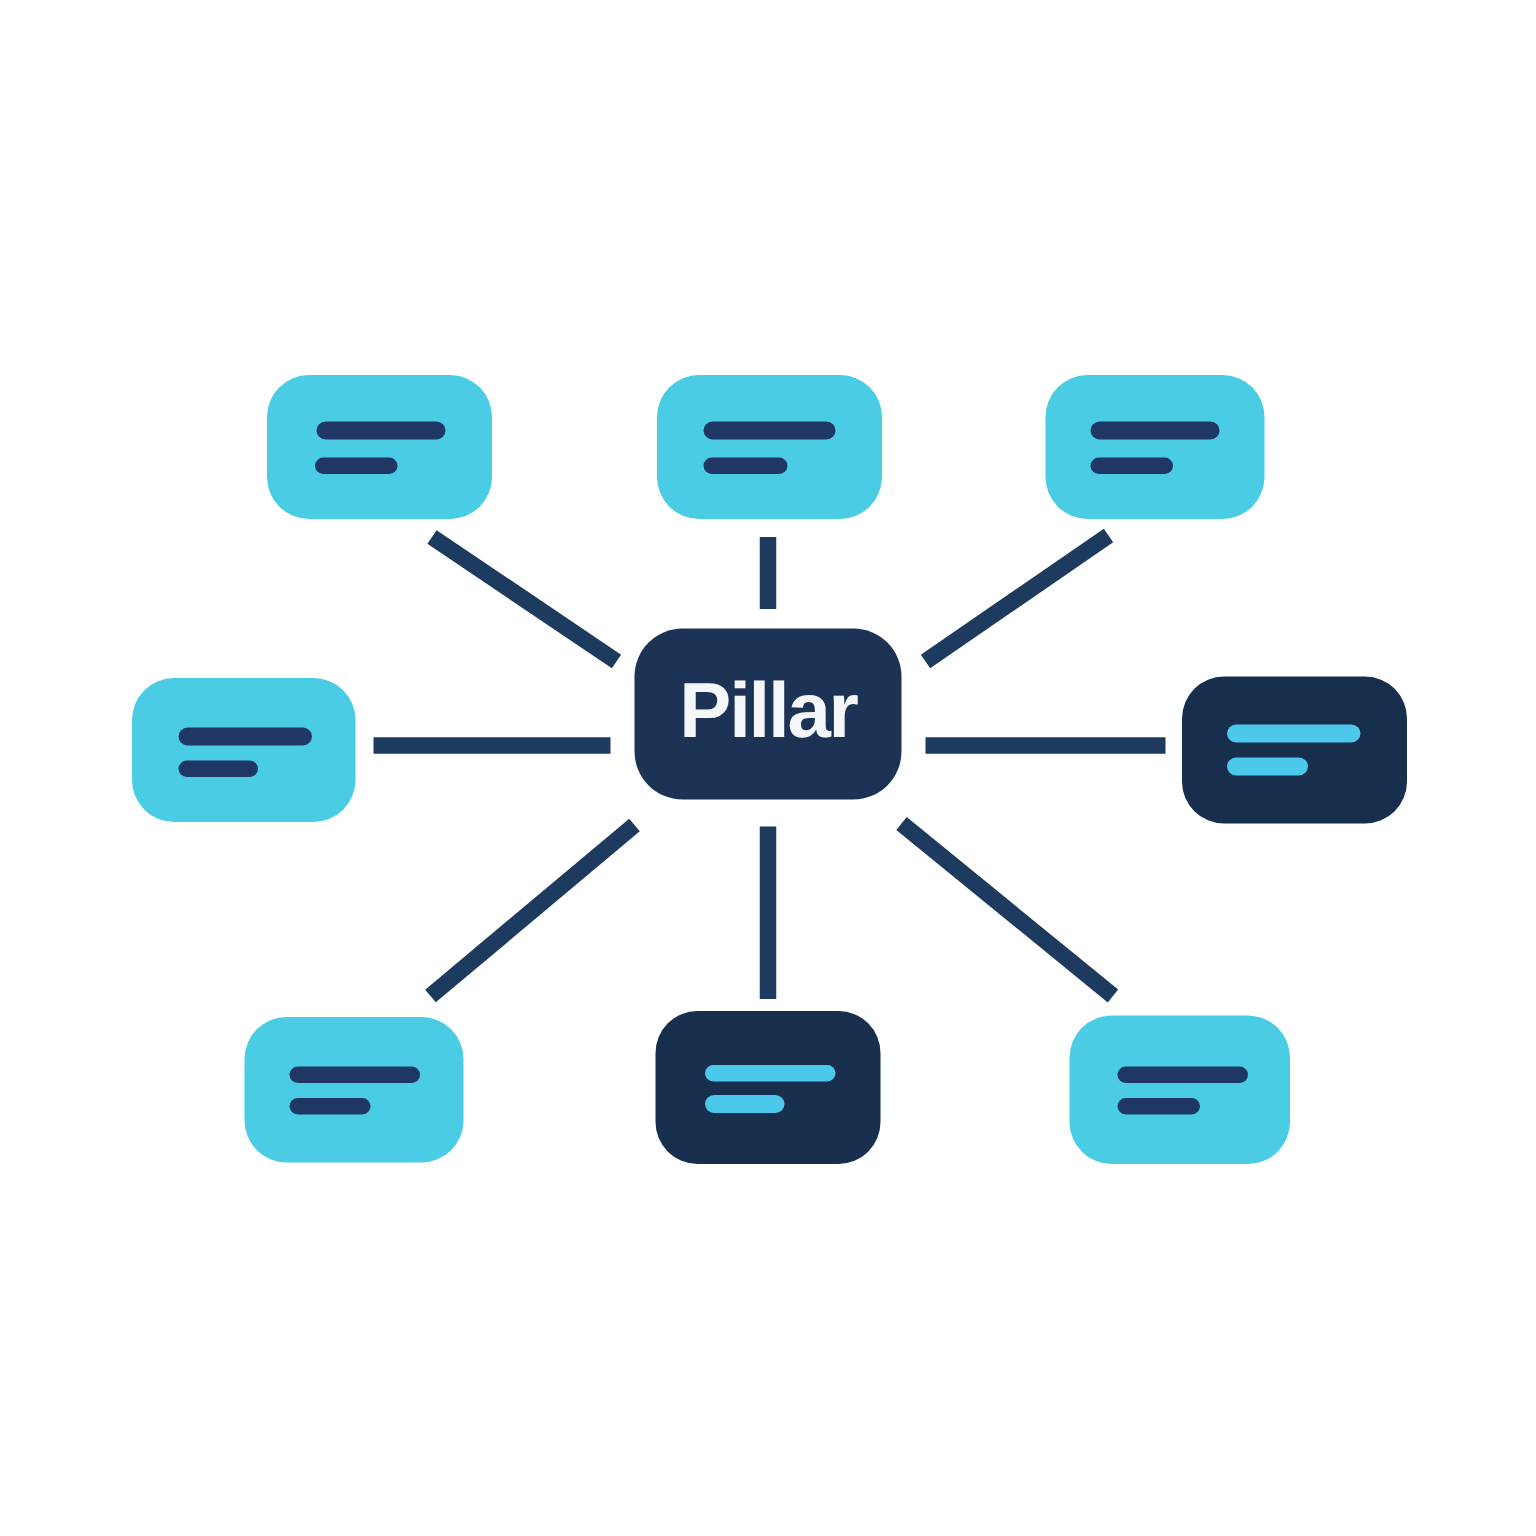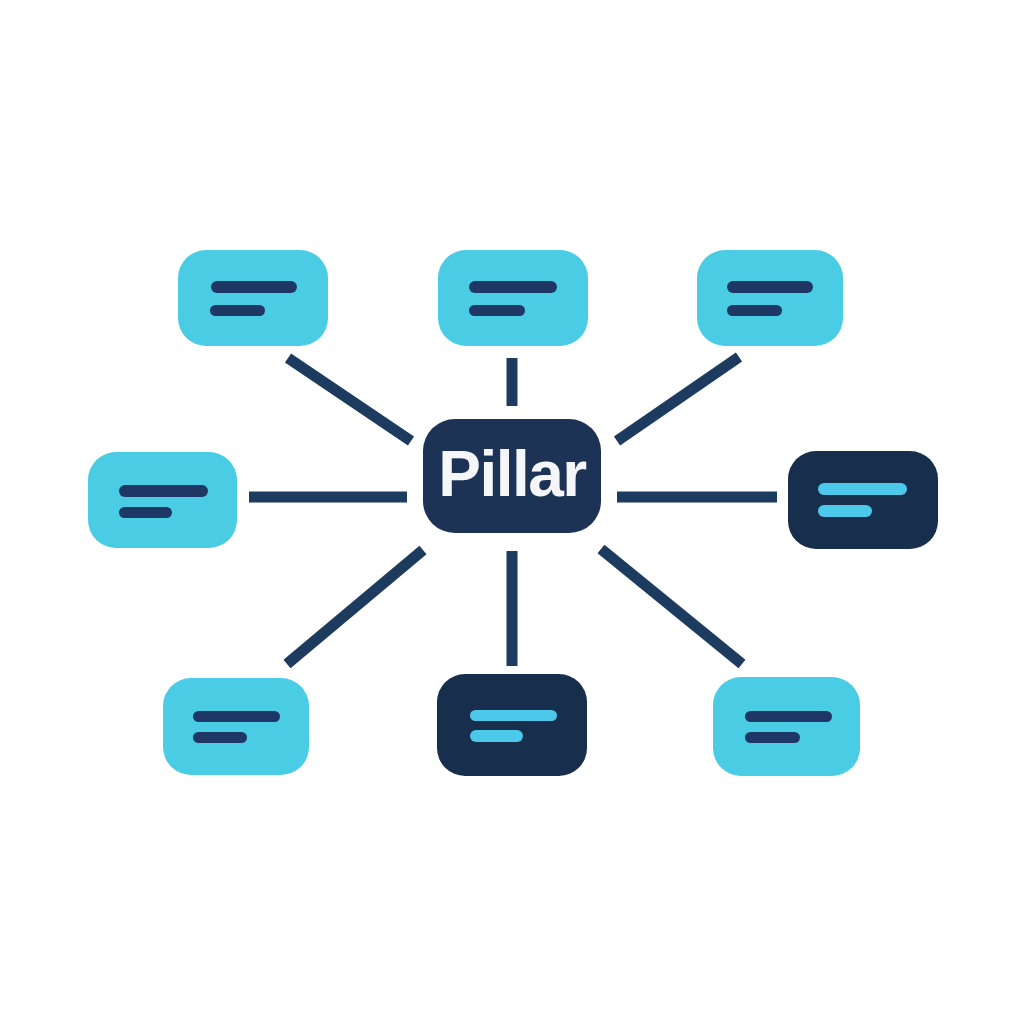--- a/index.html
+++ b/index.html
@@ -32,21 +32,21 @@
   }
   .node.pillar {
     border-radius: 32px;
     display: flex;
     align-items: center;
     justify-content: center;
   }
   .pillar-label {
     color: #f4f6f8;
     font-weight: bold;
-    font-size: 64px;
+    font-size: 52px;
     letter-spacing: -1.5px;
     line-height: 1;
     padding-bottom: 4px;
   }
   .bar {
     position: absolute;
     display: block;
     border-radius: 7px;
   }
 </style>

